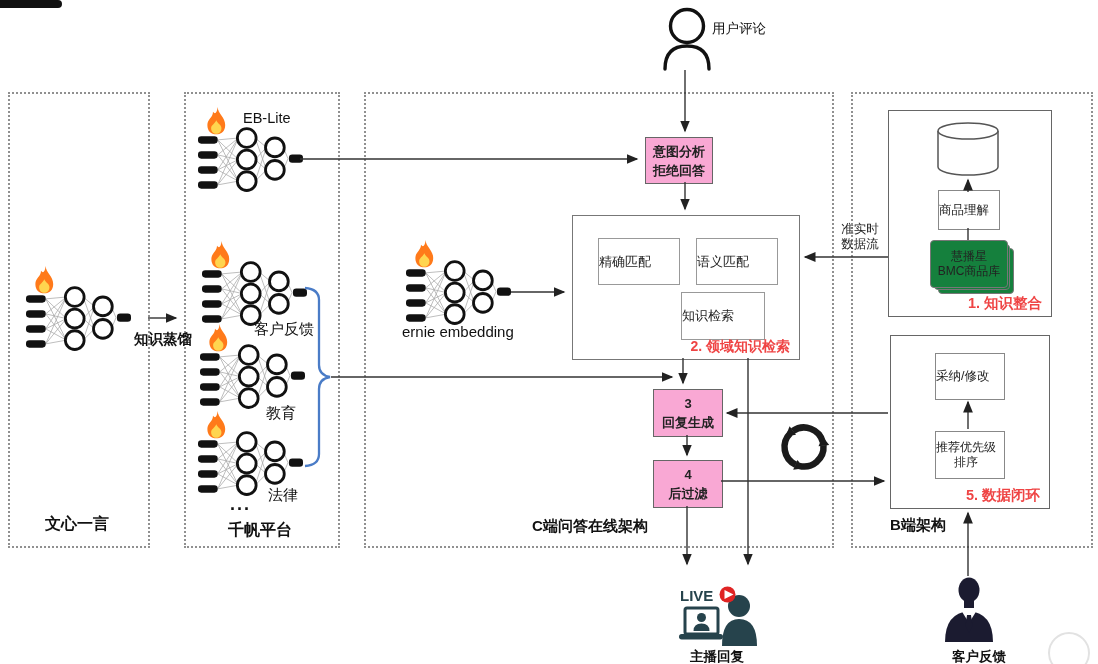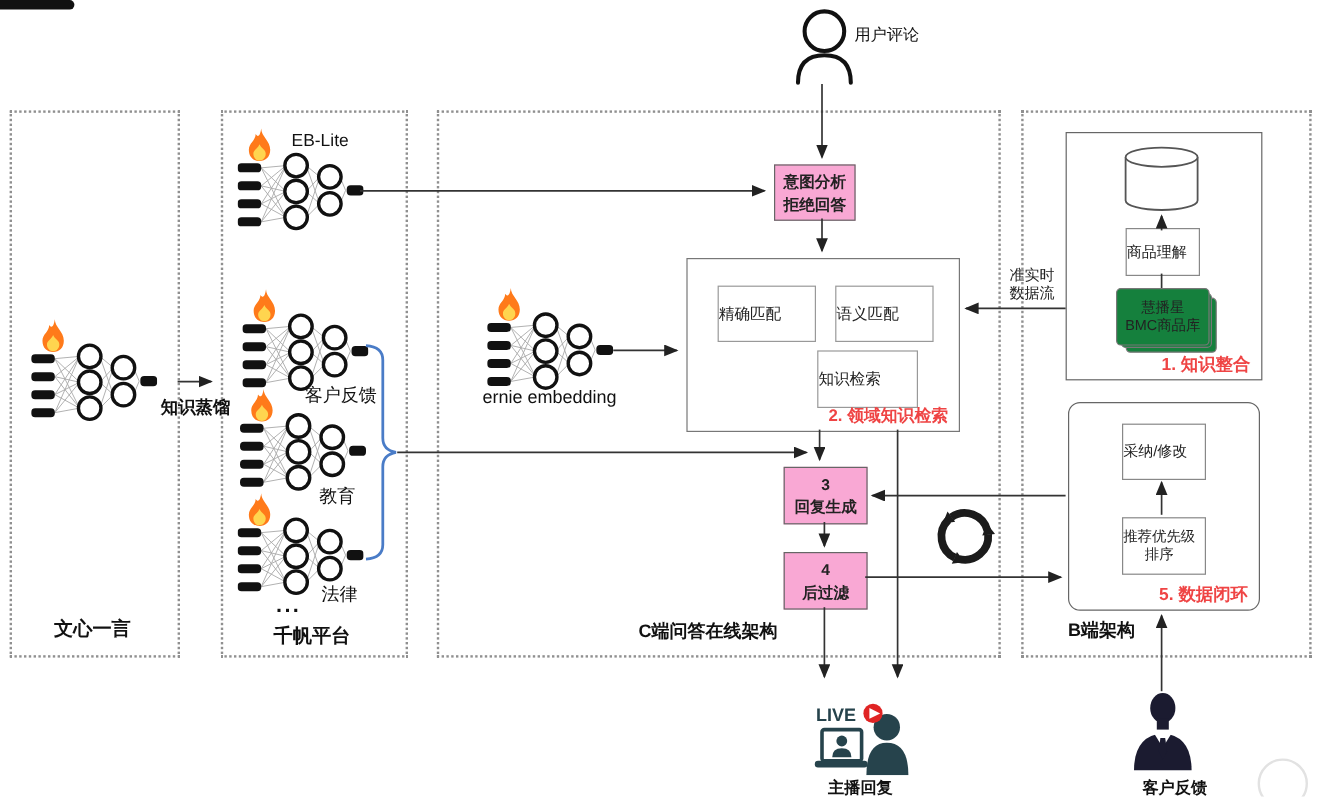--- a/index.html
+++ b/index.html
@@ -337,21 +337,21 @@
 
   <div class="lib-sheet" style="left:938px;top:248px;width:74px;height:44px;"></div>
   <div class="lib-sheet" style="left:934px;top:244px;width:74px;height:44px;"></div>
   <div class="lib-sheet" style="left:930px;top:240px;width:76px;height:46px;display:flex;align-items:center;justify-content:center;">
     <div class="tiny-label" style="position:static;font-size:12px;">
       <span>慧播星</span><br>
       <span>BMC商品库</span>
     </div>
   </div>
 
-  <div class="solid-box" style="left:890px;top:335px;width:158px;height:172px;border-radius:10px;">
+  <div class="solid-box" style="left:890px;top:335px;width:158px;height:172px;">
     <div class="inner-box" style="left:44px;top:17px;width:68px;height:45px;font-size:12.5px;border-color:#888;">
       <span>采纳/修改</span>
     </div>
     <div class="inner-box" style="left:44px;top:95px;width:68px;height:46px;border-color:#888;">
       <div class="tiny-label" style="position:static;font-size:12px;">
         <span>推荐优先级</span><br>
         <span>排序</span>
       </div>
     </div>
     <div class="box-title" style="font-size:14.5px;">5. 数据闭环</div>

